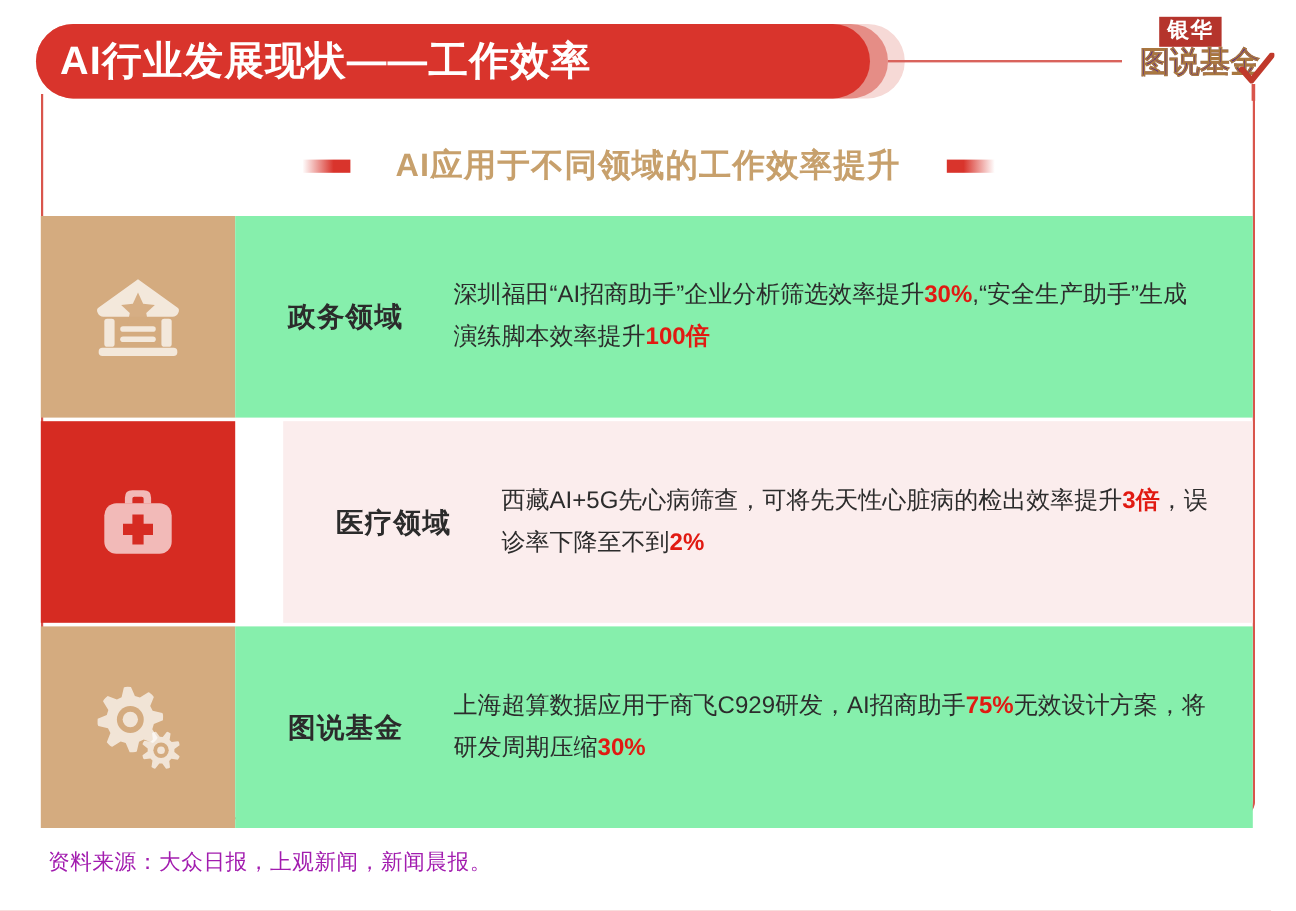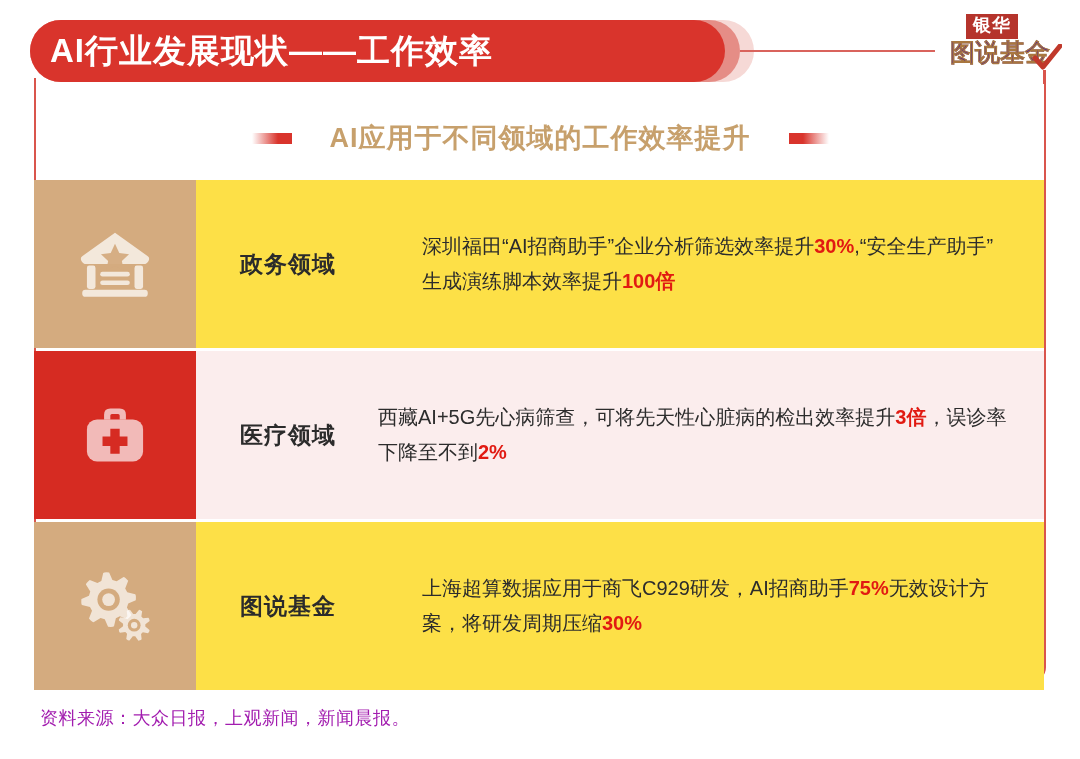--- a/index.html
+++ b/index.html
@@ -132,22 +132,22 @@
     flex:0 0 162px;
     display:flex;align-items:center;justify-content:center;
   }
   .icon-tan{background:#D4AB7F;}
   .icon-red{background:#D62B22;}
   .body-cell{
     flex:1;
     display:flex;align-items:center;
     padding-left:0px;
   }
-  .body-cream{background:#fde047;gap:44px;}
-  .body-pink{background:#FBEDED;}
+  .body-cream{background:#86efac;}
+  .body-pink{background:#FBEDED;margin-left:40px;}
 
   .cat-label{
     width:182px;
     flex:0 0 182px;
     color:#2b2b2b;
     font-size:23px;
     font-weight:bold;
     letter-spacing:1px;
     padding-left:44px;
     box-sizing:border-box;

